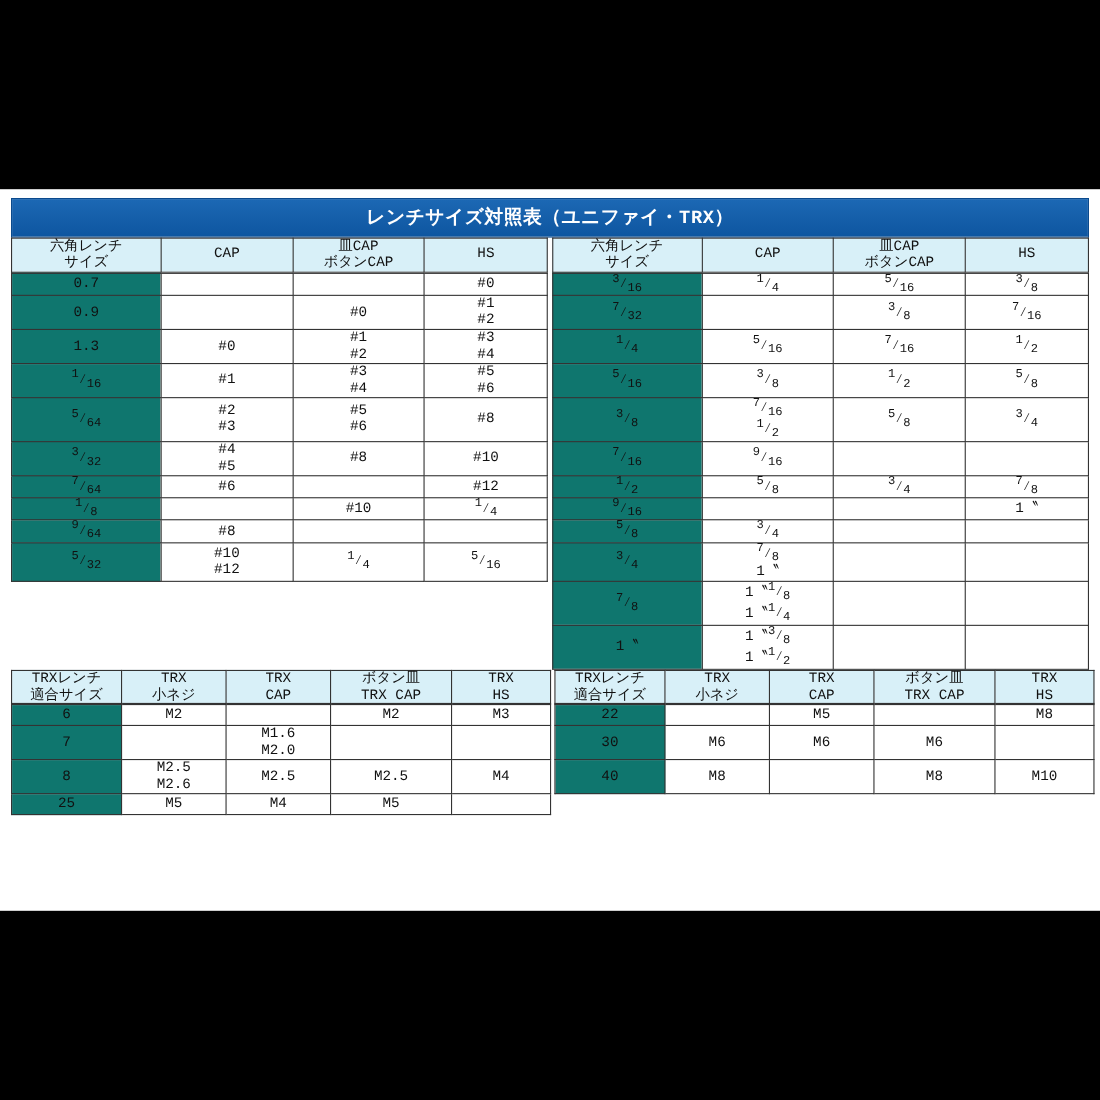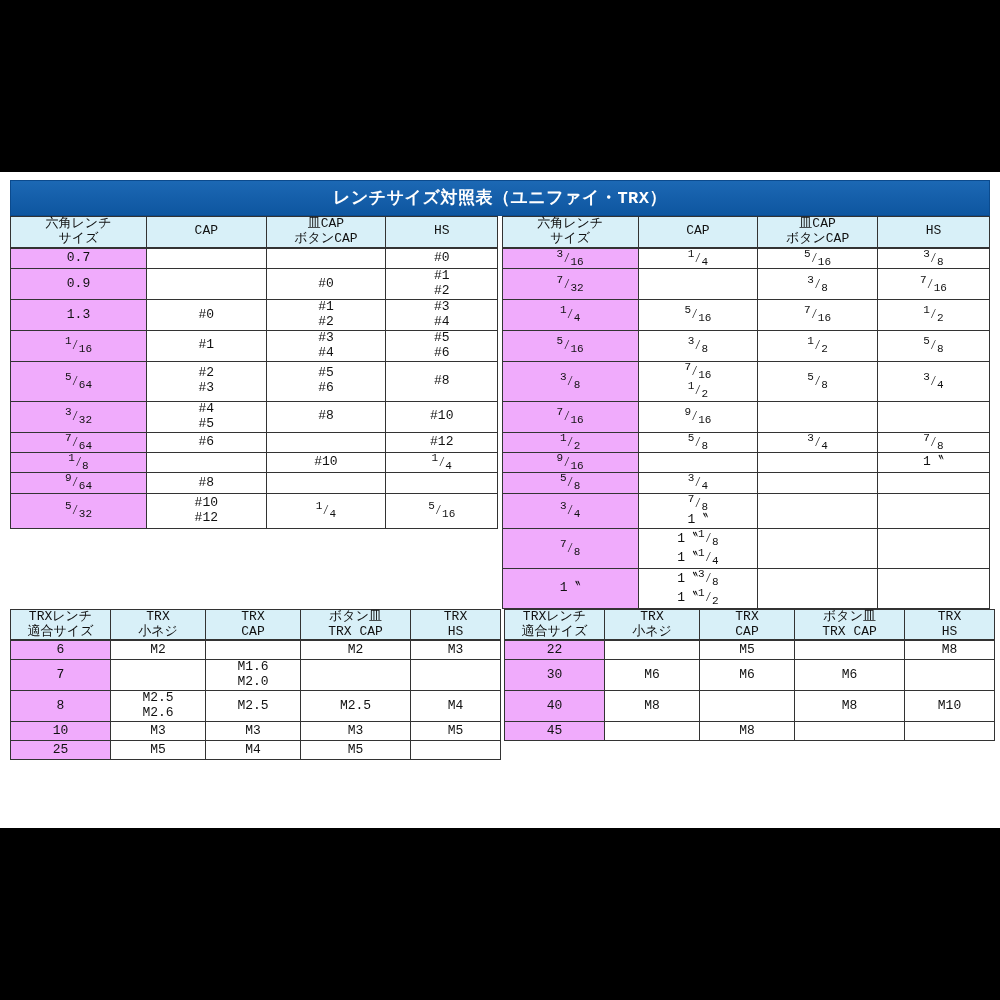--- a/index.html
+++ b/index.html
@@ -52,21 +52,21 @@
     font-weight:normal;
   }
   .hdr{
     background:#d8f0f8;
     font-size:13px;
     height:34px;
     line-height:1.15;
   }
   .hdr.sz{background:#d8f0f8;}
   .sizecell{
-    background:#f0abfc;
+    background:#0f766e;
   }
   .blank{background:#ffffff;}
   .gap{background:#ffffff;border:none !important;}
   
   .fr{display:inline-block;font-size:12px;line-height:1;vertical-align:middle;}
   .fr sup{font-size:11px;vertical-align:super;line-height:1;}
   .fr sub{font-size:11px;vertical-align:sub;line-height:1;text-align:center;}
   
   table.unify{width:980px;}
   table.unify col.c-size{width:125px;}
@@ -586,47 +586,20 @@
             <td class="blank"></td>
             <td class="blank">
               <div>M8</div>
             </td>
             <td class="blank">
               <div>M10</div>
             </td>
           </tr>
           <tr>
             <td class="sizecell">
-              <div>10</div>
-            </td>
-            <td class="blank">
-              <div>M3</div>
-            </td>
-            <td class="blank">
-              <div>M3</div>
-            </td>
-            <td class="blank">
-              <div>M3</div>
-            </td>
-            <td class="blank">
-              <div>M5</div>
-            </td>
-            <td class="gap"></td>
-            <td class="sizecell">
-              <div>45</div>
-            </td>
-            <td class="blank"></td>
-            <td class="blank">
-              <div>M8</div>
-            </td>
-            <td class="blank"></td>
-            <td class="blank"></td>
-          </tr>
-          <tr>
-            <td class="sizecell">
               <div>25</div>
             </td>
             <td class="blank">
               <div>M5</div>
             </td>
             <td class="blank">
               <div>M4</div>
             </td>
             <td class="blank">
               <div>M5</div>

